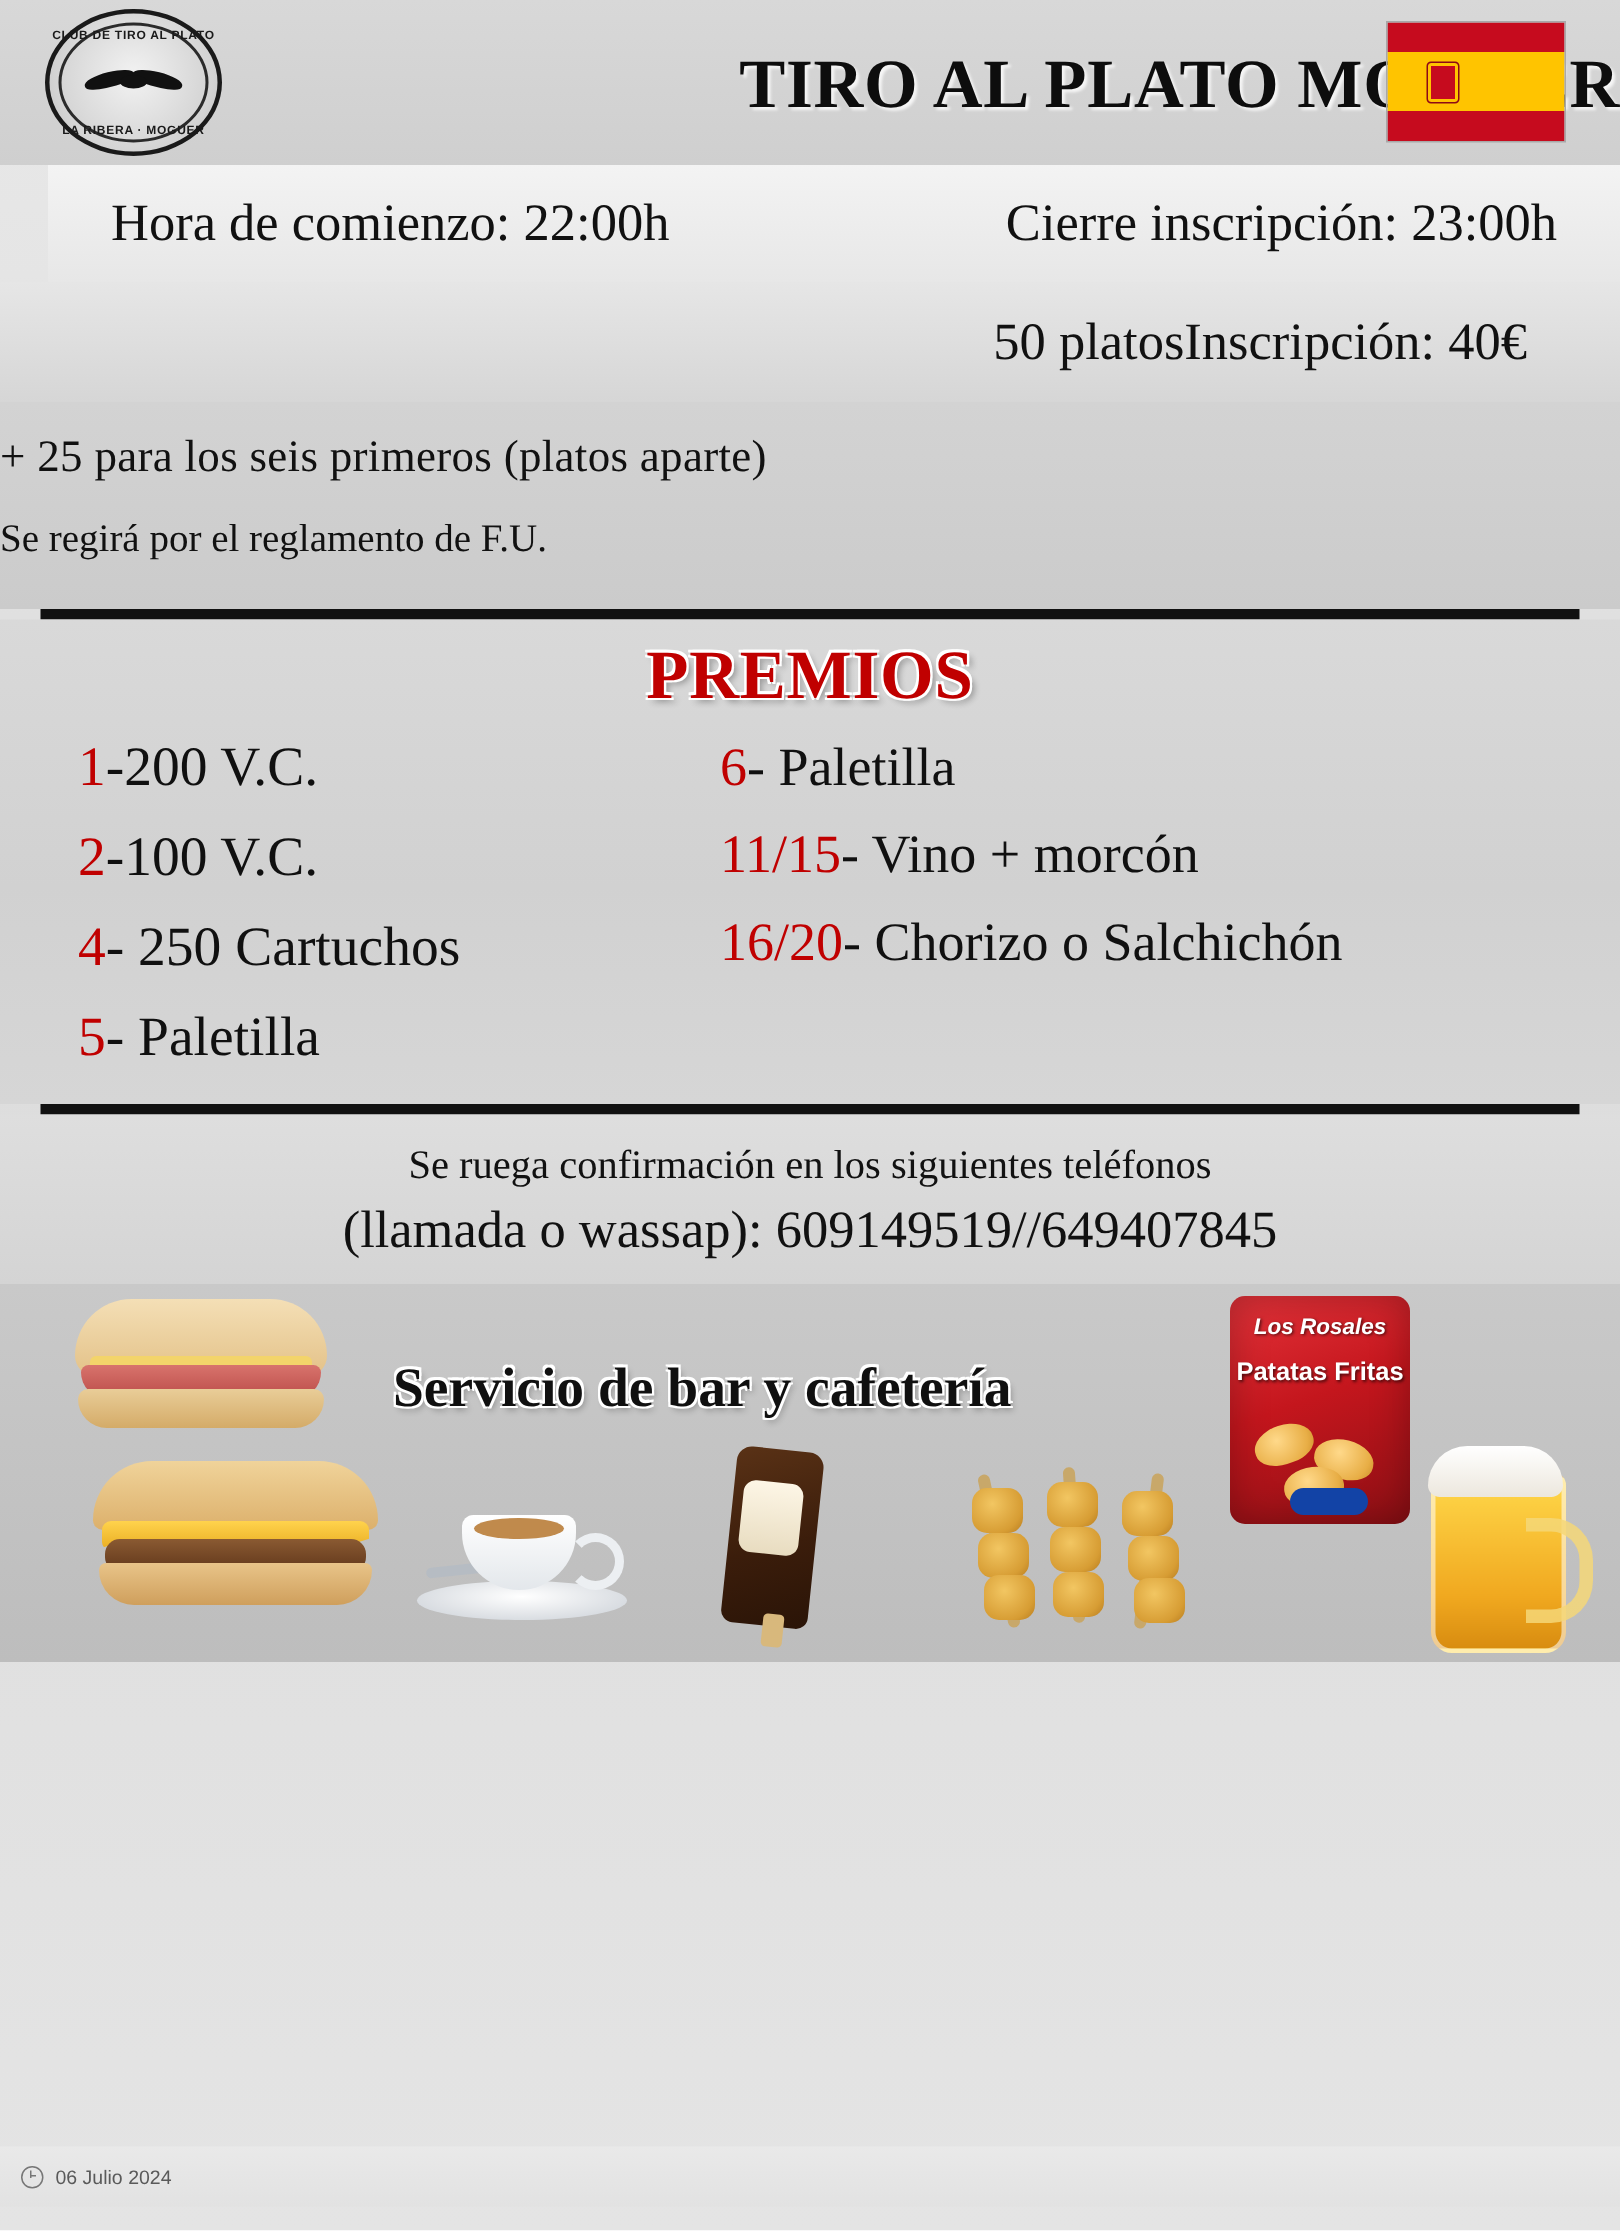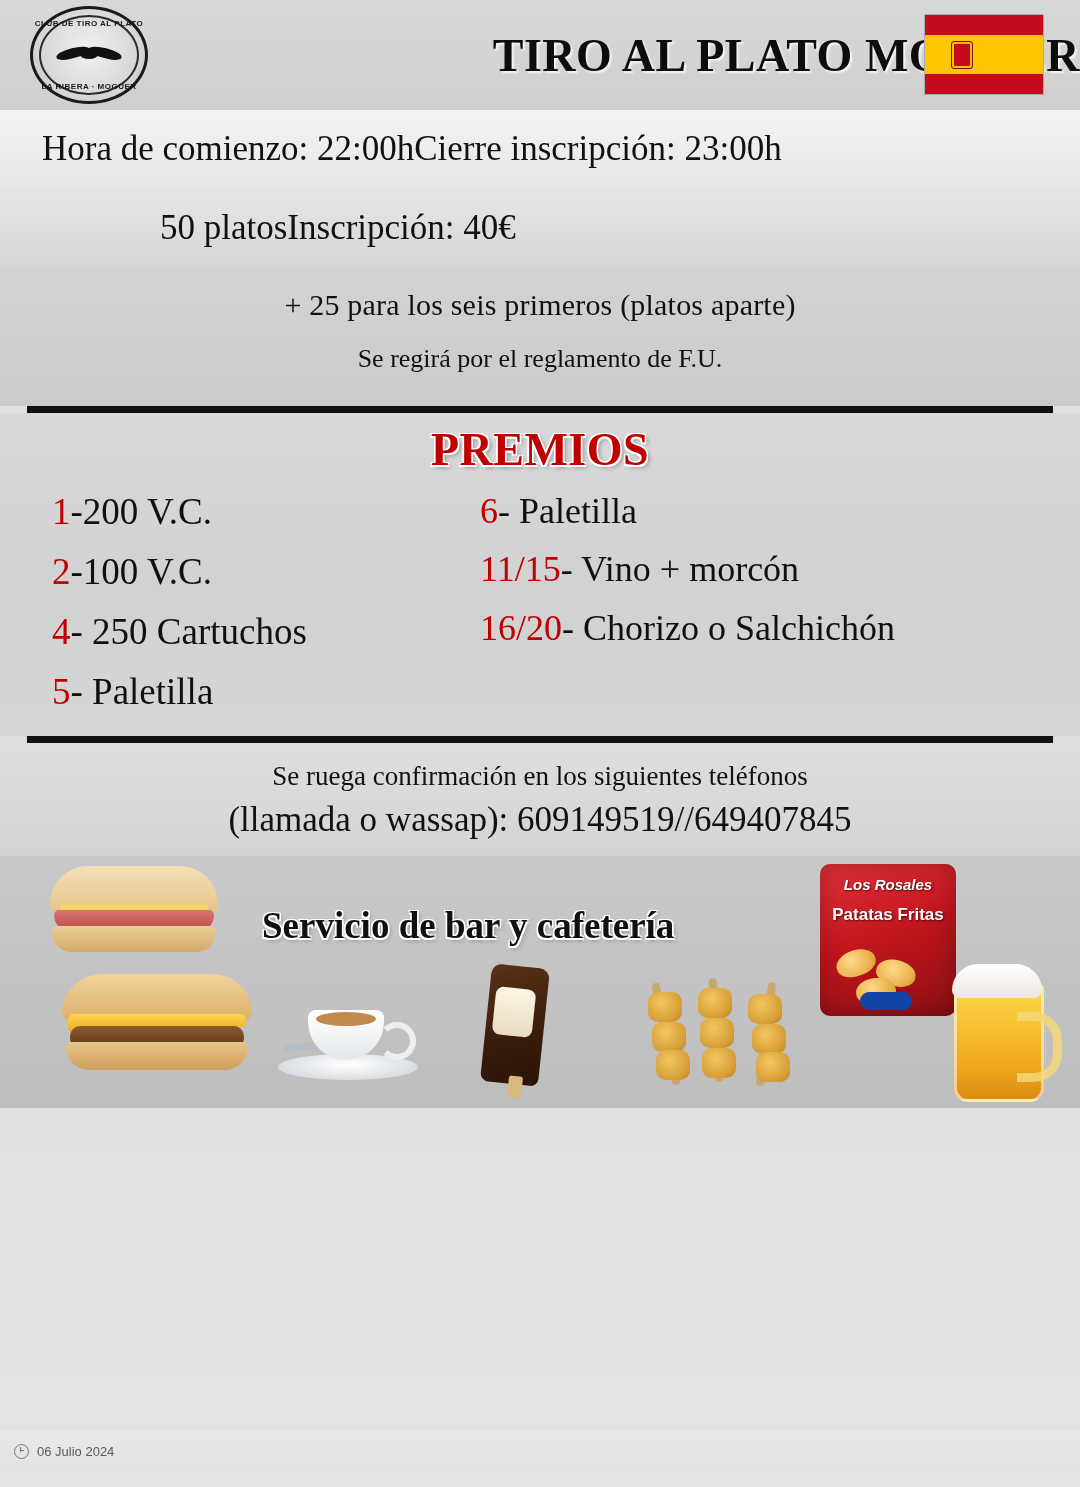--- a/index.html
+++ b/index.html
@@ -206,38 +206,38 @@
   
   .row {
     position: relative;
     box-sizing: border-box;
   }
   .row-1 {
     height: 78px;
     background: linear-gradient(180deg, #f3f3f3 0%, #e7e7e7 100%);
     display: flex;
     align-items: center;
-    justify-content: flex-start;
+    justify-content: space-between;
     padding: 0 42px;
     font-size: 35px;
+    margin-left: 32px;
   }
   .row-2 {
     height: 80px;
     background: linear-gradient(180deg, #e6e6e6 0%, #d6d6d6 100%);
     display: flex;
     align-items: center;
-    justify-content: flex-start;
+    justify-content: flex-end;
     padding: 0 62px 0 160px;
     font-size: 35px;
   }
   .row-3 {
     height: 138px;
     background: linear-gradient(180deg, #d3d3d3 0%, #cbcbcb 100%);
     padding-top: 20px;
-    text-align: center;
   }
   .row-3 .line-a {
     font-size: 30px;
     letter-spacing: 0.2px;
   }
   .row-3 .line-b {
     font-size: 26px;
     margin-top: 22px;
   }
 
@@ -456,22 +456,22 @@
   .skewers .s-c { left: 122px; top: 4px; transform: rotate(7deg); }
   .skewers .chunk {
     position: absolute;
     width: 34px; height: 30px;
     background: radial-gradient(circle at 40% 35%, #f2c662 0%, #d79d34 70%, #b77c20 100%);
     border-radius: 10px;
   }
 
   .chips {
     position: absolute;
-    right: 124px; top: 8px;
-    width: 136px; height: 152px;
+    right: 140px; top: 8px;
+    width: 120px; height: 152px;
     background: linear-gradient(160deg, #e5333a 0%, #c4161d 45%, #8c0f14 100%);
     border-radius: 10px;
     box-shadow: inset 0 0 26px rgba(0,0,0,0.28);
   }
   .chips .brand {
     position: absolute; left: 0; right: 0; top: 12px;
     text-align: center;
     color: #fff;
     font-size: 15px;
     font-style: italic;

